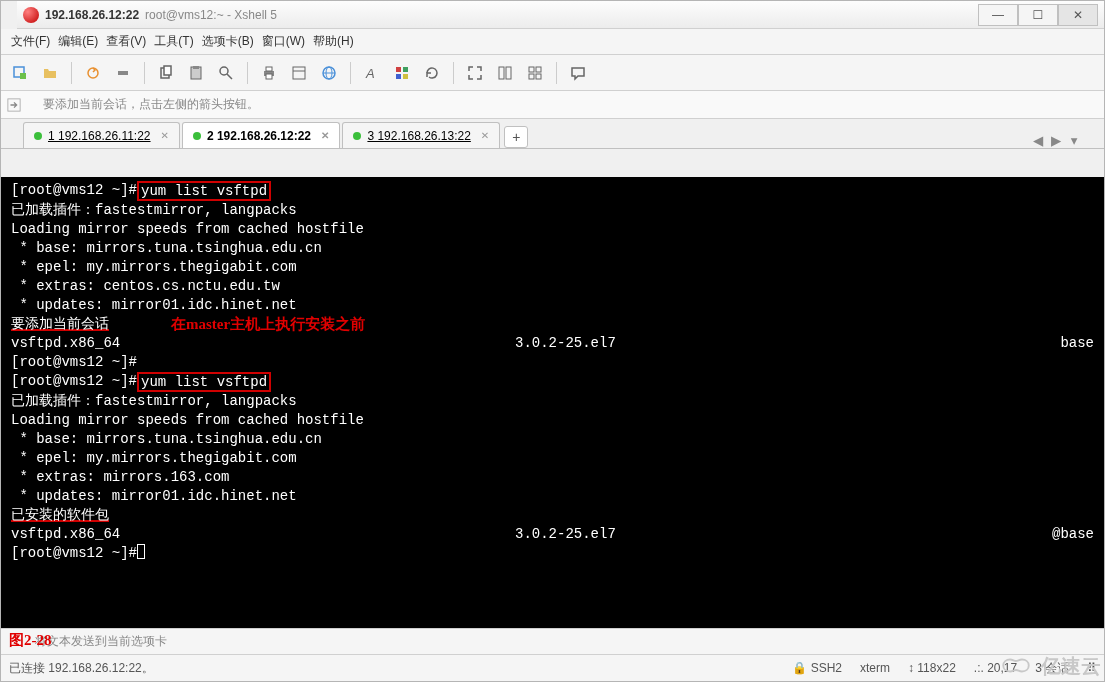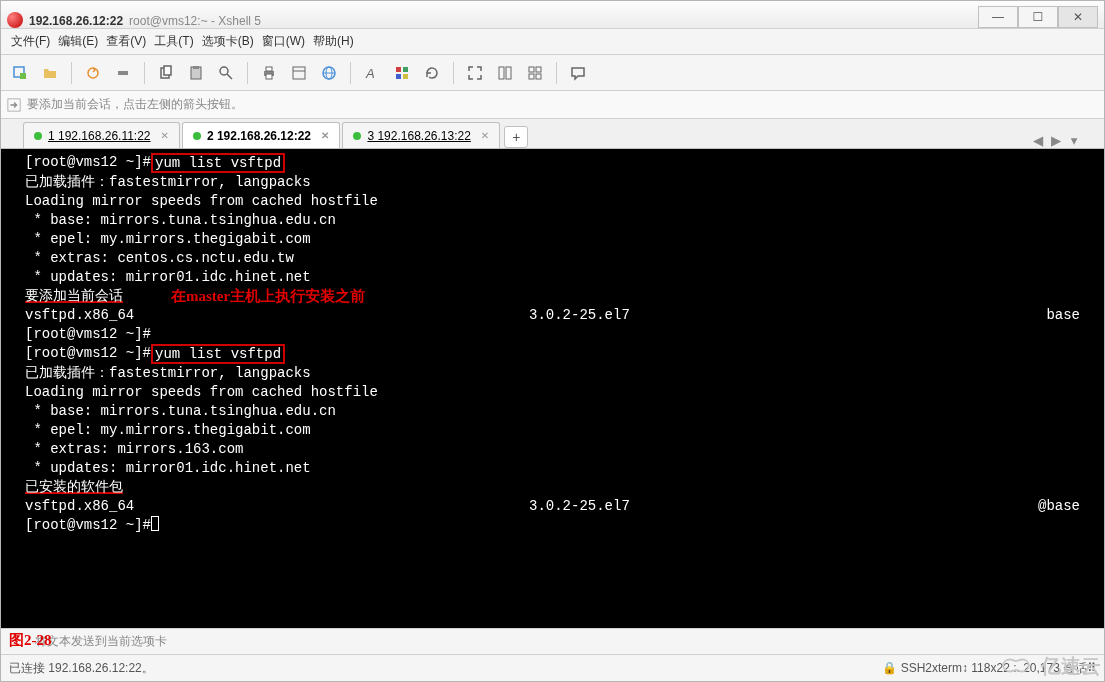--- a/index.html
+++ b/index.html
@@ -1,52 +1,52 @@
 <!DOCTYPE html>
 <html><head>
 <meta charset="utf-8">
 <style>
   * { box-sizing: border-box; margin: 0; padding: 0; }
   body { width: 1105px; height: 682px; font-family: "Microsoft YaHei", sans-serif; background: #fff; overflow: hidden; font-size: 12px; }
   .window { border: 1px solid #b5b5b5; height: 682px; display: flex; flex-direction: column; background: #f0f0f0; }
-  .titlebar { height: 28px; background: linear-gradient(#fdfdfd,#ececec); display: flex; align-items: flex-end; padding: 0 6px; border-bottom: 1px solid #d0d0d0; }
+  .titlebar { height: 28px; background: linear-gradient(#fdfdfd,#ececec); display: flex; align-items: center; padding: 0 6px; border-bottom: 1px solid #d0d0d0; margin-left: 16px; }
   .titlebar .ico { width: 16px; height: 16px; background: radial-gradient(circle at 30% 30%, #ff8080, #c00000); border-radius: 50%; margin-right: 6px; }
   .titlebar .title-strong { font-weight: bold; color: #333; }
   .titlebar .title-rest { color: #888; margin-left: 6px; }
   .winctrls { margin-left: auto; display: flex; gap: 0; }
   .winctrls button { width: 40px; height: 22px; border: 1px solid #c0c0c0; background: #f5f5f5; color: #555; font-size: 12px; cursor: pointer; }
   .winctrls button.close { background: #e5e5e5; }
   .menubar { height: 26px; display: flex; align-items: center; padding: 0 10px; gap: 8px; background: #f5f5f5; border-bottom: 1px solid #d0d0d0; }
   .menubar span { color: #333; cursor: pointer; }
   .toolbar { height: 36px; display: flex; align-items: center; padding: 2px 6px; gap: 4px; background: #f5f5f5; border-bottom: 1px solid #d0d0d0; }
   .tbtn { width: 26px; height: 26px; display: flex; align-items: center; justify-content: center; color: #555; border: none; background: transparent; cursor: pointer; border-radius: 3px; }
   .tbtn svg { width: 16px; height: 16px; }
   .sep { width: 1px; height: 22px; background: #ccc; margin: 0 4px; }
   .addrbar { height: 26px; display: flex; align-items: center; padding: 0 6px; background: #f9f9f9; border-bottom: 1px solid #d0d0d0; gap: 6px; }
   .addrbar .lock { width: 14px; height: 14px; color: #888; }
-  .hintbar { height: 28px; display: flex; align-items: center; padding: 0 6px; background: #f9f9f9; border-bottom: 1px solid #d0d0d0; color: #888; gap: 6px; }
+  .hintbar { height: 28px; display: flex; align-items: center; padding: 0 6px; background: #f9f9f9; border-bottom: 1px solid #d0d0d0; color: #888; gap: 22px; }
   .tabbar { height: 30px; display: flex; align-items: flex-end; padding: 0 22px; background: #f0f0f0; border-bottom: 1px solid #c0c0c0; gap: 2px; }
   .tab { height: 26px; display: flex; align-items: center; gap: 6px; padding: 0 10px; background: #f5f5f5; border: 1px solid #c0c0c0; border-bottom: none; border-radius: 3px 3px 0 0; cursor: pointer; font-size: 12px; position: relative; }
   .tab.active { background: #fff; font-weight: bold; z-index: 2; }
   .dot { width: 8px; height: 8px; border-radius: 50%; background: #3bbf3b; }
   .tab .x { color: #999; margin-left: 4px; font-size: 10px; }
   .addtab { width: 24px; height: 22px; border: 1px solid #c0c0c0; background: #fff; cursor: pointer; border-radius: 3px; margin-left: 2px; font-size: 14px; color: #555; }
   .tabnav { margin-left: auto; display: flex; gap: 2px; }
   .tabnav button { width: 16px; height: 16px; border: none; background: transparent; color: #888; cursor: pointer; }
-  .terminal { flex: 1; background: #000; color: #fff; font-family: "Consolas","Courier New",monospace; font-size: 14px; line-height: 19px; padding: 4px 24px; position: relative; overflow: hidden; }
+  .terminal { flex: 1; background: #000; color: #fff; font-family: "Consolas","Courier New",monospace; font-size: 14px; line-height: 19px; padding: 4px 10px; position: relative; overflow: hidden; margin-top: 28px; }
   .terminal .row { white-space: pre; display: flex; }
   .terminal .col1 { width: 504px; display: inline-block; }
   .terminal .col2 { width: 504px; display: inline-block; }
   .terminal .col3 { flex: 1; text-align: right; }
   .hl { border: 2px solid #d00000; padding: 0 2px; display: inline-block; line-height: 16px; }
   .cursor { display: inline-block; width: 8px; height: 15px; border: 1px solid #fff; vertical-align: middle; }
   .anno { color: #e00000; font-weight: bold; font-family: "Microsoft YaHei"; position: absolute; font-size: 15px; line-height: 20px; }
   .footerbar1 { height: 26px; display: flex; align-items: center; padding: 0 6px; background: #f5f5f5; border-top: 1px solid #d0d0d0; color: #888; position: relative; }
   .footerbar2 { height: 24px; display: flex; align-items: center; padding: 13px 8px; background: #f5f5f5; border-top: 1px solid #d0d0d0; color: #555; gap: 18px; }
-  .footerbar2 .right { margin-left: auto; display: flex; align-items: center; }
+  .footerbar2 .right { margin-left: auto; display: flex; gap: 18px; align-items: center; }
   .watermark { position: absolute; right: 4px; bottom: 2px; color: #c8c8c8; font-size: 20px; font-weight: bold; display: flex; align-items: center; gap: 4px; font-family: "Microsoft YaHei"; }
   .watermark svg { width: 36px; height: 22px; fill: #c8c8c8; }
   .figno { position: absolute; left: 8px; bottom: 4px; color: #e00000; font-weight: bold; font-size: 15px; font-family: "Microsoft YaHei"; }
   .underline-text { text-decoration: underline; text-decoration-color: #d00000; text-decoration-thickness: 2px; }
 </style>
 </head>
 <body>
 
 <div class="window">
 

